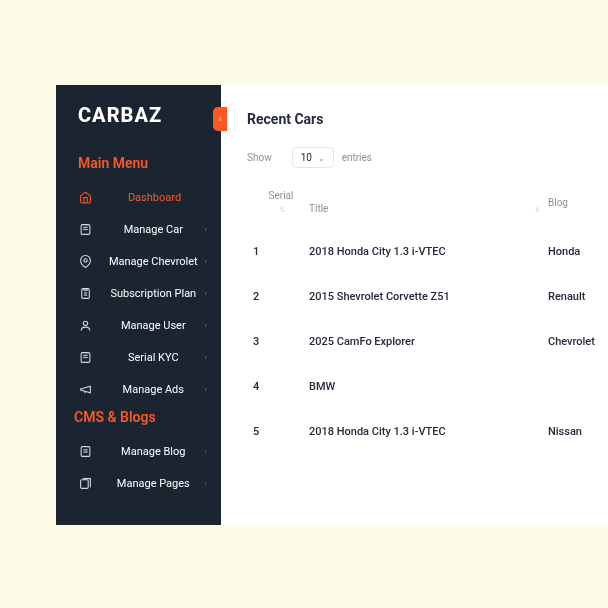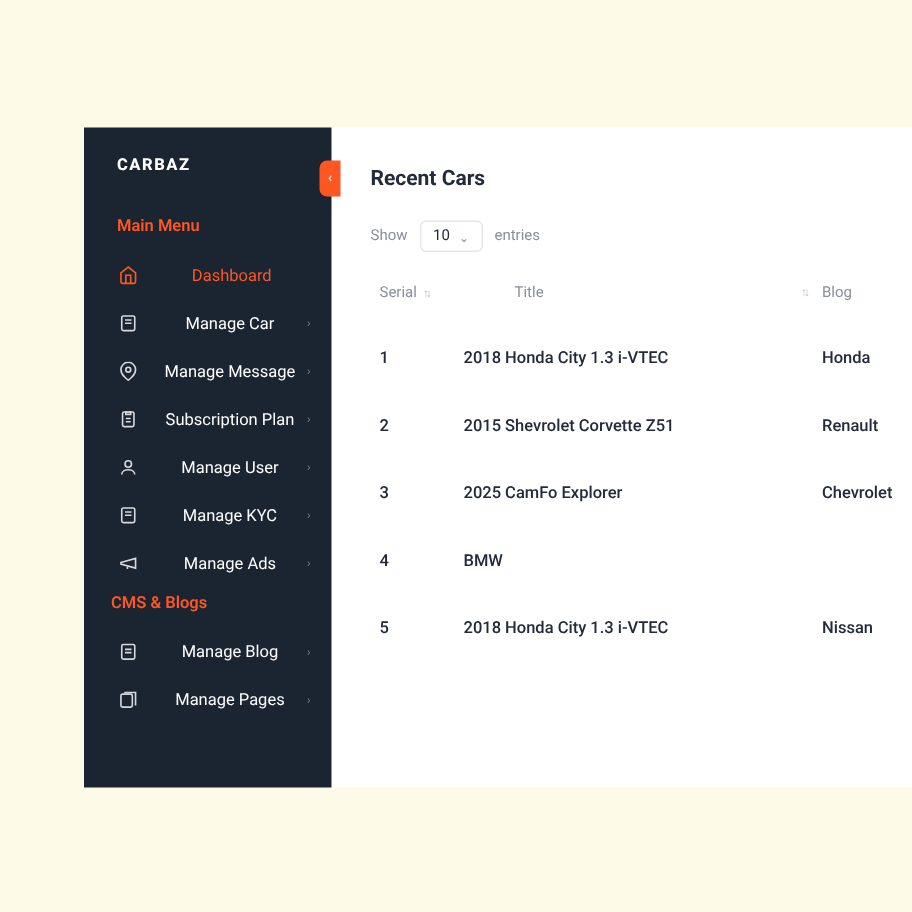--- a/index.html
+++ b/index.html
@@ -1,36 +1,36 @@
 <!DOCTYPE html>
 <html><head>
 <meta charset="utf-8">
 <style>
 * { margin:0; padding:0; box-sizing:border-box; font-family:-apple-system,BlinkMacSystemFont,'Segoe UI',Roboto,sans-serif; }
 body { background:#fdfbe8; width:608px; height:608px; overflow:hidden; }
 .app { position:absolute; left:56px; top:85px; width:570px; height:440px; display:flex; }
 .sidebar { width:165px; background:#1b2431; color:#fff; padding:18px 0 0 0; position:relative; }
-.brand { font-size:11px; font-weight:800; letter-spacing:1px; padding-left:22px; margin-bottom:28px; }
+.brand { font-size:20px; font-weight:800; letter-spacing:1px; padding-left:22px; margin-bottom:28px; }
 .toggle { position:absolute; right:-6px; top:22px; width:14px; height:24px; background:#ff5722; border-radius:5px 0 0 5px; display:flex; align-items:center; justify-content:center; font-size:9px; color:#fff; }
-.section-label { color:#ff5722; font-size:11px; font-weight:600; padding-left:22px; margin-bottom:10px; }
+.section-label { color:#ff5722; font-size:14px; font-weight:600; padding-left:22px; margin-bottom:10px; }
 .menu { list-style:none; }
 .menu li { display:flex; align-items:center; padding:9px 14px 9px 22px; font-size:11px; cursor:pointer; position:relative;text-align:center; }
 .menu li.active { color:#ff5722; }
 .menu li .ico { width:14px; height:14px; margin-right:10px; display:flex; align-items:center; justify-content:center; flex-shrink:0; }
 .menu li .label { flex:1; white-space:nowrap; }
 .menu li .chev { font-size:8px; color:#7a828e; }
 .main { flex:1; background:#fff; padding:26px 0 0 26px; overflow:hidden; }
 .page-title { font-size:14px; font-weight:700; color:#232a3b; margin-bottom:20px; }
 .show-entries { display:flex; align-items:center; gap:8px; font-size:10px; color:#8a8f99; margin-bottom:22px; }
-.select { border:1px solid #e4e6ea; border-radius:4px; padding:4px 8px; font-size:10px; color:#232a3b; display:flex; align-items:flex-end; gap:6px; }
+.select { border:1px solid #e4e6ea; border-radius:4px; padding:4px 8px; font-size:10px; color:#232a3b; display:flex; align-items:flex-end; gap:6px;margin-left:12px; }
 .select .caret { color:#8a8f99; font-size:8px; }
 .table { width:100%; font-size:11px; }
 .th-row { display:flex; color:#8a8f99; font-size:10px; padding:0 6px 14px 6px; border-bottom:1px solid transparent; }
-.th-row .col-serial { width:56px; display:flex; align-items:center; gap:4px; }
-.th-row .col-title { flex:1; display:flex; align-items:flex-start; gap:0;margin-left:34px; }
+.th-row .col-serial { width:56px; display:flex; align-items:center; gap:4px;flex-direction:column; }
+.th-row .col-title { flex:1; display:flex; align-items:flex-end; gap:0; }
 .th-row .col-brand { width:72px; display:flex; align-items:center; gap:4px; }
 .sort { font-size:8px; letter-spacing:-2px; color:#b8bcc4; }
 .tr { display:flex; padding:16px 6px; color:#232a3b; font-size:11px; font-weight:500; }
 .tr .col-serial { width:56px; }
 .tr .col-title { flex:1; }
 .tr .col-brand { width:72px; }
 svg { display:block; }
 </style>
 </head>
 <body>
@@ -65,21 +65,21 @@
         <span class="label">Manage Car</span>
         <span class="chev">›</span>
       </li>
       <li>
         <span class="ico">
             <svg width="13" height="13" viewBox="0 0 24 24" fill="none" stroke="#d5d8dd" stroke-width="2">
               <path d="M21 10c0 7-9 13-9 13s-9-6-9-13a9 9 0 1118 0z"></path>
               <circle cx="12" cy="10" r="3"></circle>
             </svg>
           </span>
-        <span class="label">Manage Message</span>
+        <span class="label">Manage Chevrolet</span>
         <span class="chev">›</span>
       </li>
       <li>
         <span class="ico">
             <svg width="13" height="13" viewBox="0 0 24 24" fill="none" stroke="#d5d8dd" stroke-width="2">
               <rect x="5" y="3" width="14" height="18" rx="2"></rect>
               <path d="M9 3h6v3H9z"></path>
               <line x1="9" y1="11" x2="15" y2="11"></line>
               <line x1="9" y1="15" x2="15" y2="15"></line>
             </svg>
@@ -98,21 +98,21 @@
         <span class="chev">›</span>
       </li>
       <li>
         <span class="ico">
             <svg width="13" height="13" viewBox="0 0 24 24" fill="none" stroke="#d5d8dd" stroke-width="2">
               <rect x="4" y="3" width="16" height="18" rx="2"></rect>
               <line x1="8" y1="8" x2="16" y2="8"></line>
               <line x1="8" y1="12" x2="16" y2="12"></line>
             </svg>
           </span>
-        <span class="label">Manage KYC</span>
+        <span class="label">Serial KYC</span>
         <span class="chev">›</span>
       </li>
       <li>
         <span class="ico">
             <svg width="13" height="13" viewBox="0 0 24 24" fill="none" stroke="#d5d8dd" stroke-width="2">
               <path d="M3 11l18-5v12L3 13z"></path>
               <path d="M11 16v3"></path>
             </svg>
           </span>
         <span class="label">Manage Ads</span>

